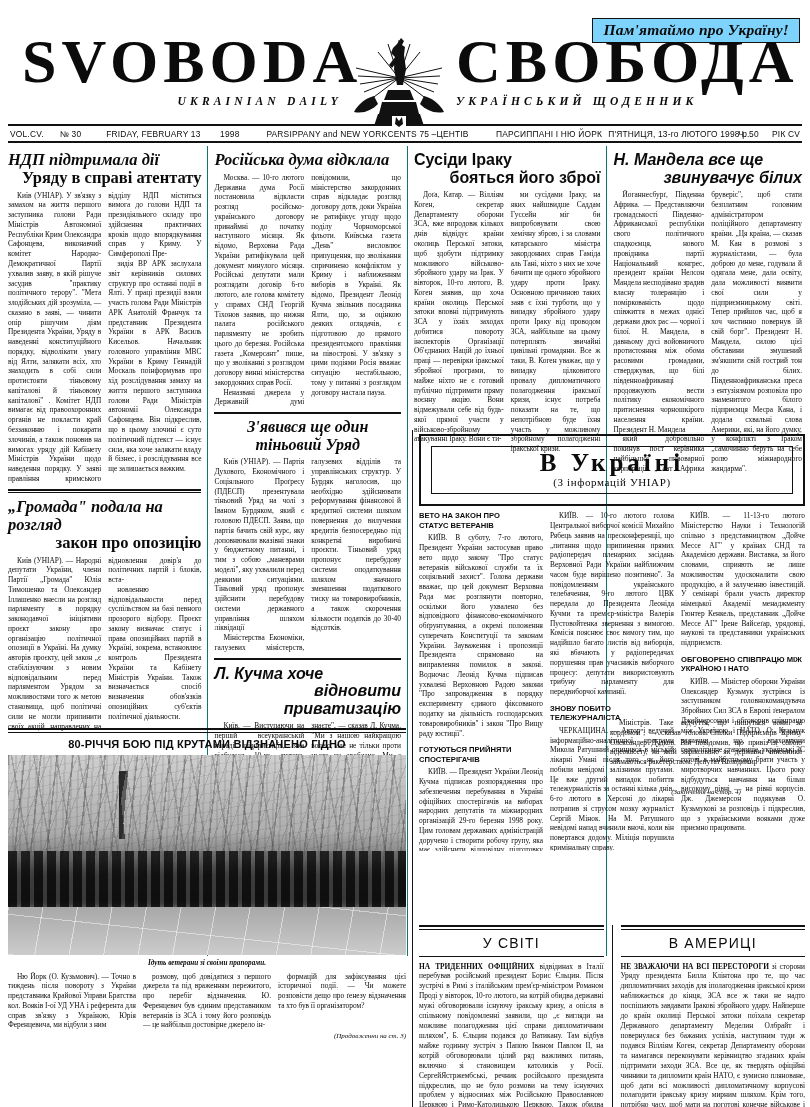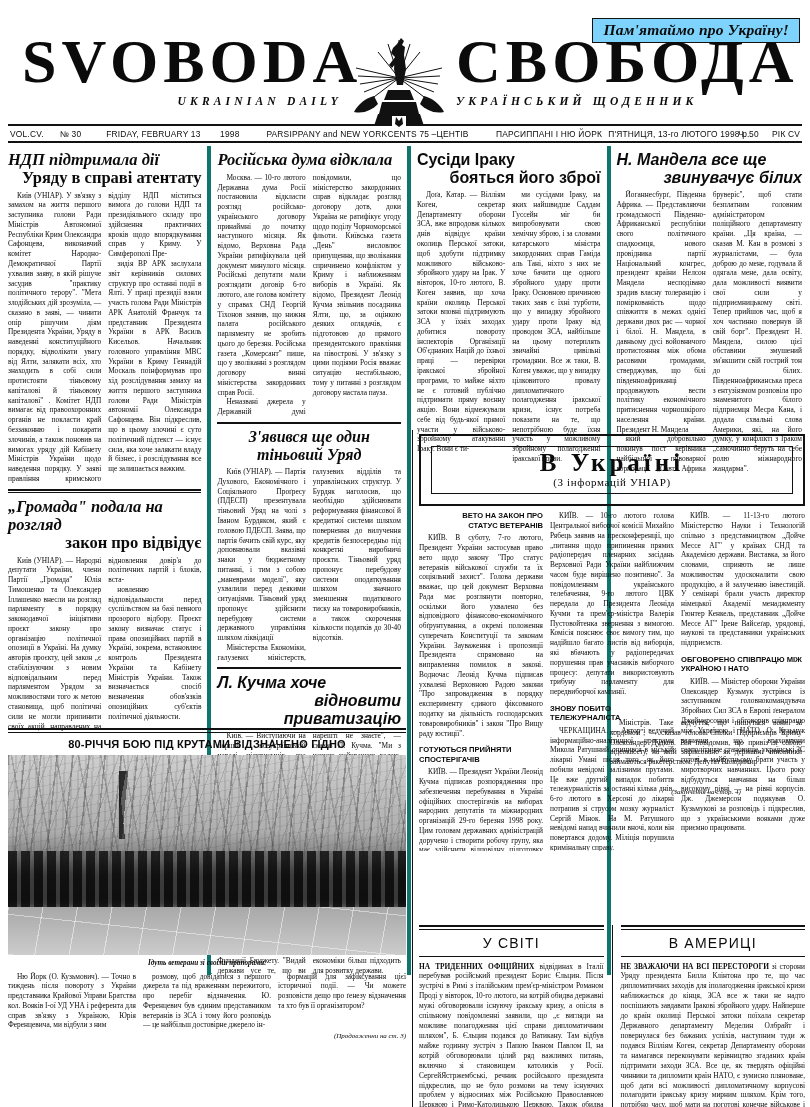--- a/index.html
+++ b/index.html
@@ -102,21 +102,21 @@
     text-align: justify;
     hyphens: auto; -webkit-hyphens: auto;
     word-spacing: -0.1px;
   }
   .body-txt p { margin: 0; text-indent: 9px; }
   .two-col { column-count: 2; column-gap: 7px; column-rule: none; }
 
   
   .topgrid { display: flex; margin-top: 3px; }
   .tcol { position: relative; }
-  .tcol + .tcol { border-left: 4px solid #0f766e; padding-left: 6px; margin-left: 6px; }
+  .tcol + .tcol { border-left: 1px solid #0f766e; padding-left: 6px; margin-left: 6px; }
   .c1 { width: 194px; }
   .c2 { width: 194px; }
   .c3 { width: 194px; }
   .c4 { width: 196px; }
 
   .sec-rule-dbl { border-top: 2.5px solid #111; margin: 5px 0 0 0; }
   .sec-rule-dbl2 { border-top: 1px solid #111; margin-top: 1.5px; }
 
   
   .ukr-panel { border: 2.5px solid #111; margin-top: 4px; }
@@ -129,21 +129,21 @@
   .ukr-sub {
     font-family: "Liberation Serif", serif;
     font-size: 11px; font-style: normal; letter-spacing: .6px;
     text-align: center; margin-top: 0px;
   }
   .brief-head {
     font-family: "Liberation Sans", sans-serif;
     font-weight: bold; font-size: 7.6px; line-height: 1.25;
     margin: 7px 0 3px 0; text-transform: uppercase;
   }
-  .brief-head:first-child { margin-top: 0; text-align: right; }
+  .brief-head:first-child { margin-top: 0; }
 
   
   .photo-head {
     font-family: "Liberation Sans", sans-serif;
     font-weight: bold; font-size: 11px;
     text-align: center; letter-spacing: .2px;
     padding: 5px 0 5px 0;
   }
   .photo {
     width: 100%; height: 200px;
@@ -290,21 +290,21 @@
 
 У Симферополі Пре-</p>
         <p>зидія ВР АРК заслухала звіт керівників силових структур про останні події в Ялті. У праці президії взяли участь голова Ради Міністрів АРК Анатолій Франчук та представник Президента України в АРК Василь Кисельов.
 
 Начальник головного управління МВС України в Криму Геннадій Москаль поінформував про хід розслідування замаху на життя першого заступника голови Ради Міністрів автономії Олександра Сафонцева. Він підкреслив, що в цьому злочині є суто політичний підтекст — існує сила, яка хоче залякати владу й бізнес, і розслідування все ще залишається важким.</p>
       </div>
       <div class="sec-rule-dbl"></div>
       <div class="sec-rule-dbl2"></div>
       <div class="hl-serif">
         <span class="l1">„Громада" подала на розгляд</span>
-        <span class="l2">закон про відвідує</span>
+        <span class="l2">закон про опозицію</span>
       </div>
       <div class="body-txt two-col">
         <p>Київ (УНІАР). — Народні депутати України, члени Партії „Громада" Юлія Тимошенко та Олександер Іллашенко внесли на розгляд парляменту в порядку законодавчої ініціятиви проєкт закону про організацію політичної опозиції в Україні.
 
 На думку авторів проєкту, цей закон „є стабілізуючим з новим відповідальним перед парляментом Урядом за можливостями того ж метою становища, щоб політичні сили не могли припинити своїх акцій, направлених на відновлення довір'я до політичних партій і блоків, вста-</p>
         <p>новленню відповідальности перед суспільством на базі певного прозорого відбору. Проєкт закону визначає статус і права опозиційних партій в Україні, зокрема, встановлює контроль Президента України та Кабінету Міністрів України. Також визначається спосіб визначення обов'язків опозиційних суб'єктів політичної діяльности.</p>
       </div>
     </div>
 
     <div class="tcol c2">

